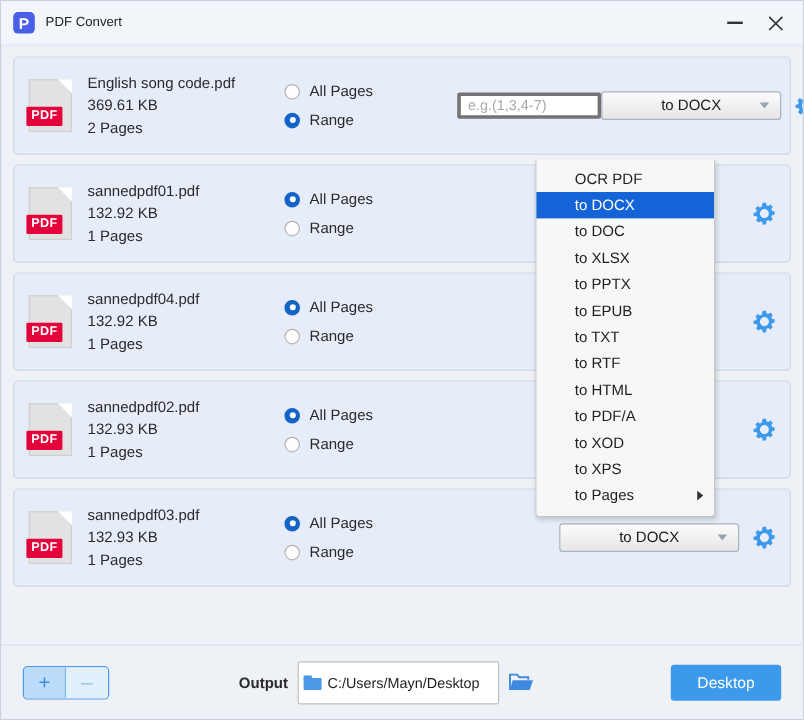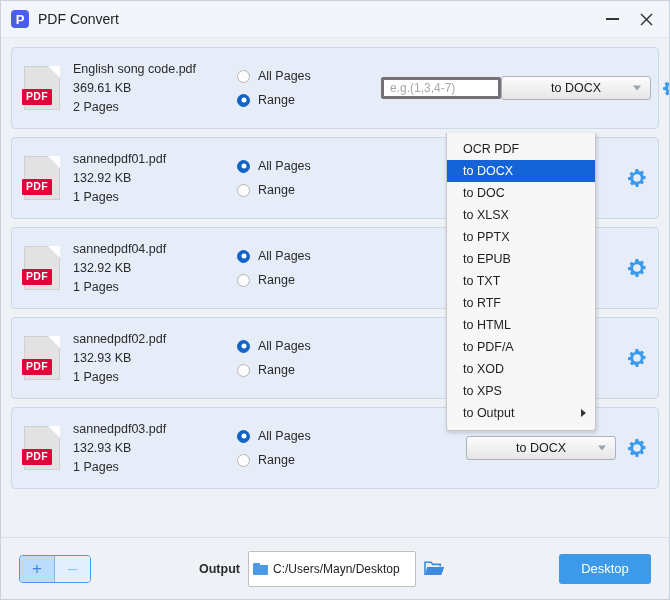--- a/index.html
+++ b/index.html
@@ -46,21 +46,21 @@
     font-size: 13px;
     font-weight: bold;
     display: flex;
     align-items: center;
     justify-content: center;
     line-height: 1;
     flex: 0 0 auto;
   }
   .app-title {
     margin-left: 9px;
-    font-size: 14px;
+    font-size: 11px;
     color: #222;
   }
   .win-controls {
     margin-left: auto;
     display: flex;
     align-items: center;
   }
   .win-btn {
     width: 34px;
     height: 30px;
@@ -256,21 +256,21 @@
     border-top: none;
     border-radius: 0 0 3px 3px;
     box-shadow: 1px 2px 4px rgba(0,0,0,.16);
     padding: 5px 0 6px 0;
     box-sizing: border-box;
     z-index: 40;
   }
   .dd-item {
     height: 22px;
     line-height: 22px;
-    padding-left: 16px;
+    padding-left: 32px;
     font-size: 12.5px;
     color: #1f1f1f;
     white-space: nowrap;
     position: relative;
     cursor: default;
   }
   .dd-item.sel {
     background: #1464d8;
     color: #fff;
   }
@@ -593,21 +593,21 @@
         <div class="dd-item"><span>to DOC</span></div>
         <div class="dd-item"><span>to XLSX</span></div>
         <div class="dd-item"><span>to PPTX</span></div>
         <div class="dd-item"><span>to EPUB</span></div>
         <div class="dd-item"><span>to TXT</span></div>
         <div class="dd-item"><span>to RTF</span></div>
         <div class="dd-item"><span>to HTML</span></div>
         <div class="dd-item"><span>to PDF/A</span></div>
         <div class="dd-item"><span>to XOD</span></div>
         <div class="dd-item"><span>to XPS</span></div>
-        <div class="dd-item"><span>to Output</span><span class="submenu-arrow"></span></div>
+        <div class="dd-item"><span>to Pages</span><span class="submenu-arrow"></span></div>
       </div>
 
   </div>
 
   <div class="bottombar">
     <div class="addremove">
       <div class="ar-btn add">+</div>
       <div class="ar-btn remove">–</div>
     </div>
     <div class="output-wrap">

